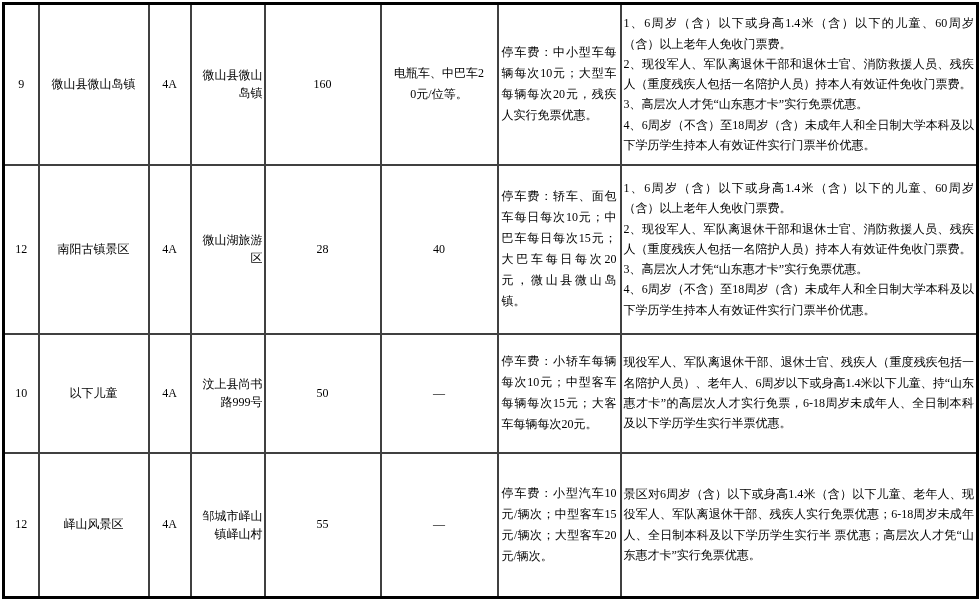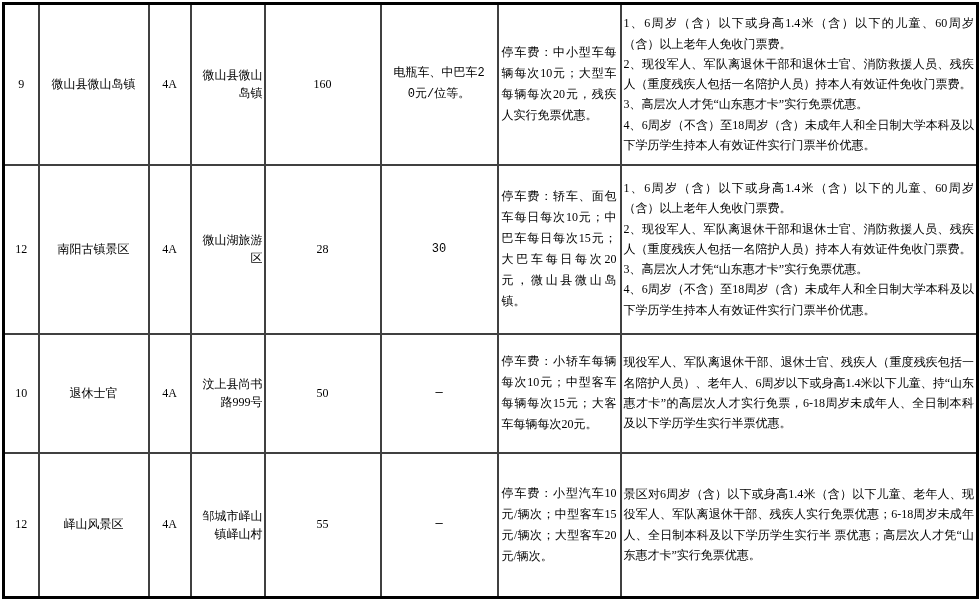--- a/index.html
+++ b/index.html
@@ -28,21 +28,21 @@
     word-break: break-all;
   }
   tr.r0 { height: 161px; }
   tr.r1 { height: 169px; }
   tr.r2 { height: 119px; }
   tr.r3 { height: 145px; }
   td.c-no, td.c-name, td.c-grade, td.c-price, td.c-other {
     text-align: center;
     line-height: 21px;
   }
-  td.c-other { padding: 0 10px; font-family: Liberation Mono, monospace; }
+  td.c-other { padding: 0 10px; }
   td.c-loc {
     text-align: right;
     padding: 0 1px;
     line-height: 18px;
   }
   td.c-park {
     text-align: left;
     padding: 0 3px;
     line-height: 21px;
     text-align: justify;
@@ -82,30 +82,30 @@
 2、现役军人、军队离退休干部和退休士官、消防救援人员、残疾人（重度残疾人包括一名陪护人员）持本人有效证件免收门票费。
 3、高层次人才凭“山东惠才卡”实行免票优惠。
 4、6周岁（不含）至18周岁（含）未成年人和全日制大学本科及以下学历学生持本人有效证件实行门票半价优惠。</td>
     </tr>
     <tr class="r1">
       <td class="c-no">12</td>
       <td class="c-name">南阳古镇景区</td>
       <td class="c-grade">4A</td>
       <td class="c-loc">微山湖旅游区</td>
       <td class="c-price">28</td>
-      <td class="c-other">30</td>
+      <td class="c-other">40</td>
       <td class="c-park">停车费：轿车、面包车每日每次10元；中巴车每日每次15元；大巴车每日每次20元，微山县微山岛镇。</td>
       <td class="c-policy">1、6周岁（含）以下或身高1.4米（含）以下的儿童、60周岁（含）以上老年人免收门票费。
 2、现役军人、军队离退休干部和退休士官、消防救援人员、残疾人（重度残疾人包括一名陪护人员）持本人有效证件免收门票费。
 3、高层次人才凭“山东惠才卡”实行免票优惠。
 4、6周岁（不含）至18周岁（含）未成年人和全日制大学本科及以下学历学生持本人有效证件实行门票半价优惠。</td>
     </tr>
     <tr class="r2">
       <td class="c-no">10</td>
-      <td class="c-name">退休士官</td>
+      <td class="c-name">以下儿童</td>
       <td class="c-grade">4A</td>
       <td class="c-loc">汶上县尚书路999号</td>
       <td class="c-price">50</td>
       <td class="c-other">—</td>
       <td class="c-park">停车费：小轿车每辆每次10元；中型客车每辆每次15元；大客车每辆每次20元。</td>
       <td class="c-policy">现役军人、军队离退休干部、退休士官、残疾人（重度残疾包括一名陪护人员）、老年人、6周岁以下或身高1.4米以下儿童、持“山东惠才卡”的高层次人才实行免票，6-18周岁未成年人、全日制本科及以下学历学生实行半票优惠。</td>
     </tr>
     <tr class="r3">
       <td class="c-no">12</td>
       <td class="c-name">峄山风景区</td>

